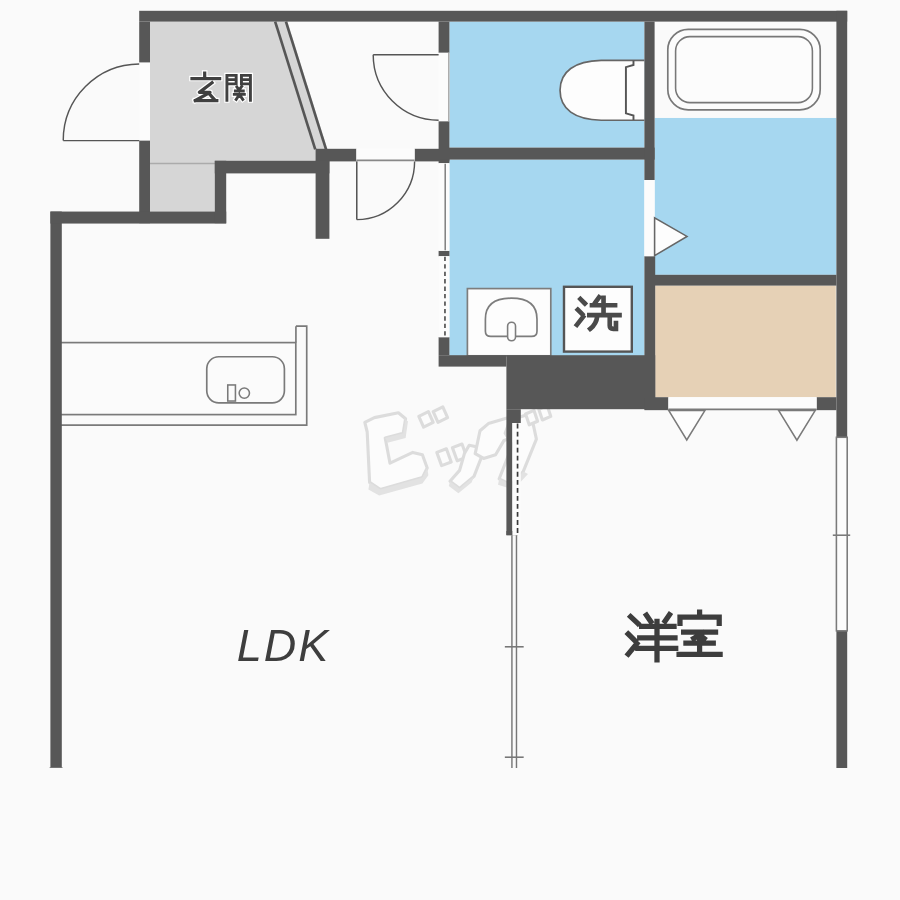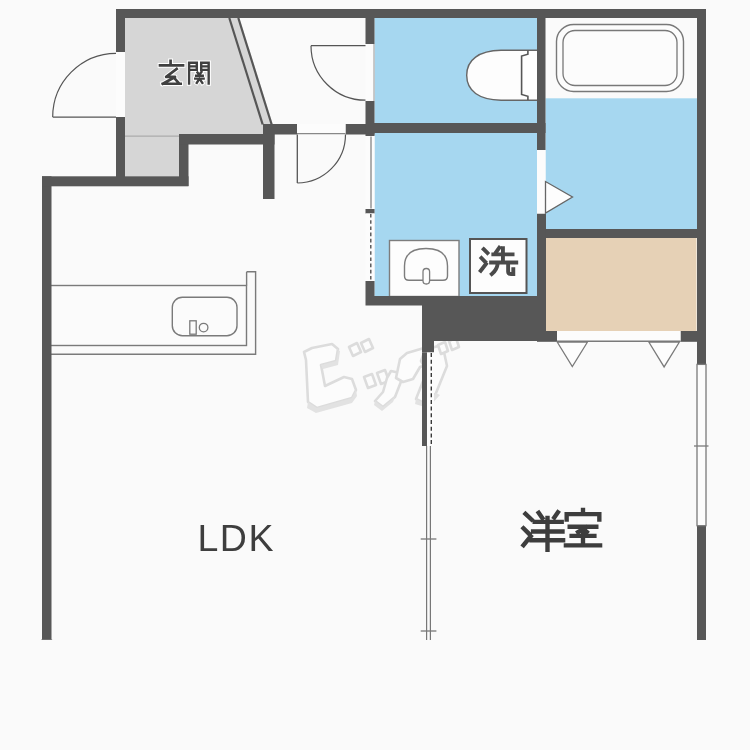--- a/index.html
+++ b/index.html
@@ -1,16 +1,16 @@
 <!DOCTYPE html>
 <html><head>
 <meta charset="utf-8">
 <style>
 html,body{margin:0;padding:0;background:#fafafa;}
-#c{width:750px;height:640px;position:relative;}
+#c{width:750px;height:640px;position:relative;font-style:italic;}
 svg{display:block;}
 </style>
 </head>
 <body>
 <div id="c">
 <svg width="750" height="750" viewBox="0 0 750 750">
 
 <rect x="0" y="0" width="750" height="750" fill="#fafafa"></rect>
 
 <g fill="#fcfcfc" stroke="#dcdcdc" stroke-width="2.6" stroke-linejoin="round">

